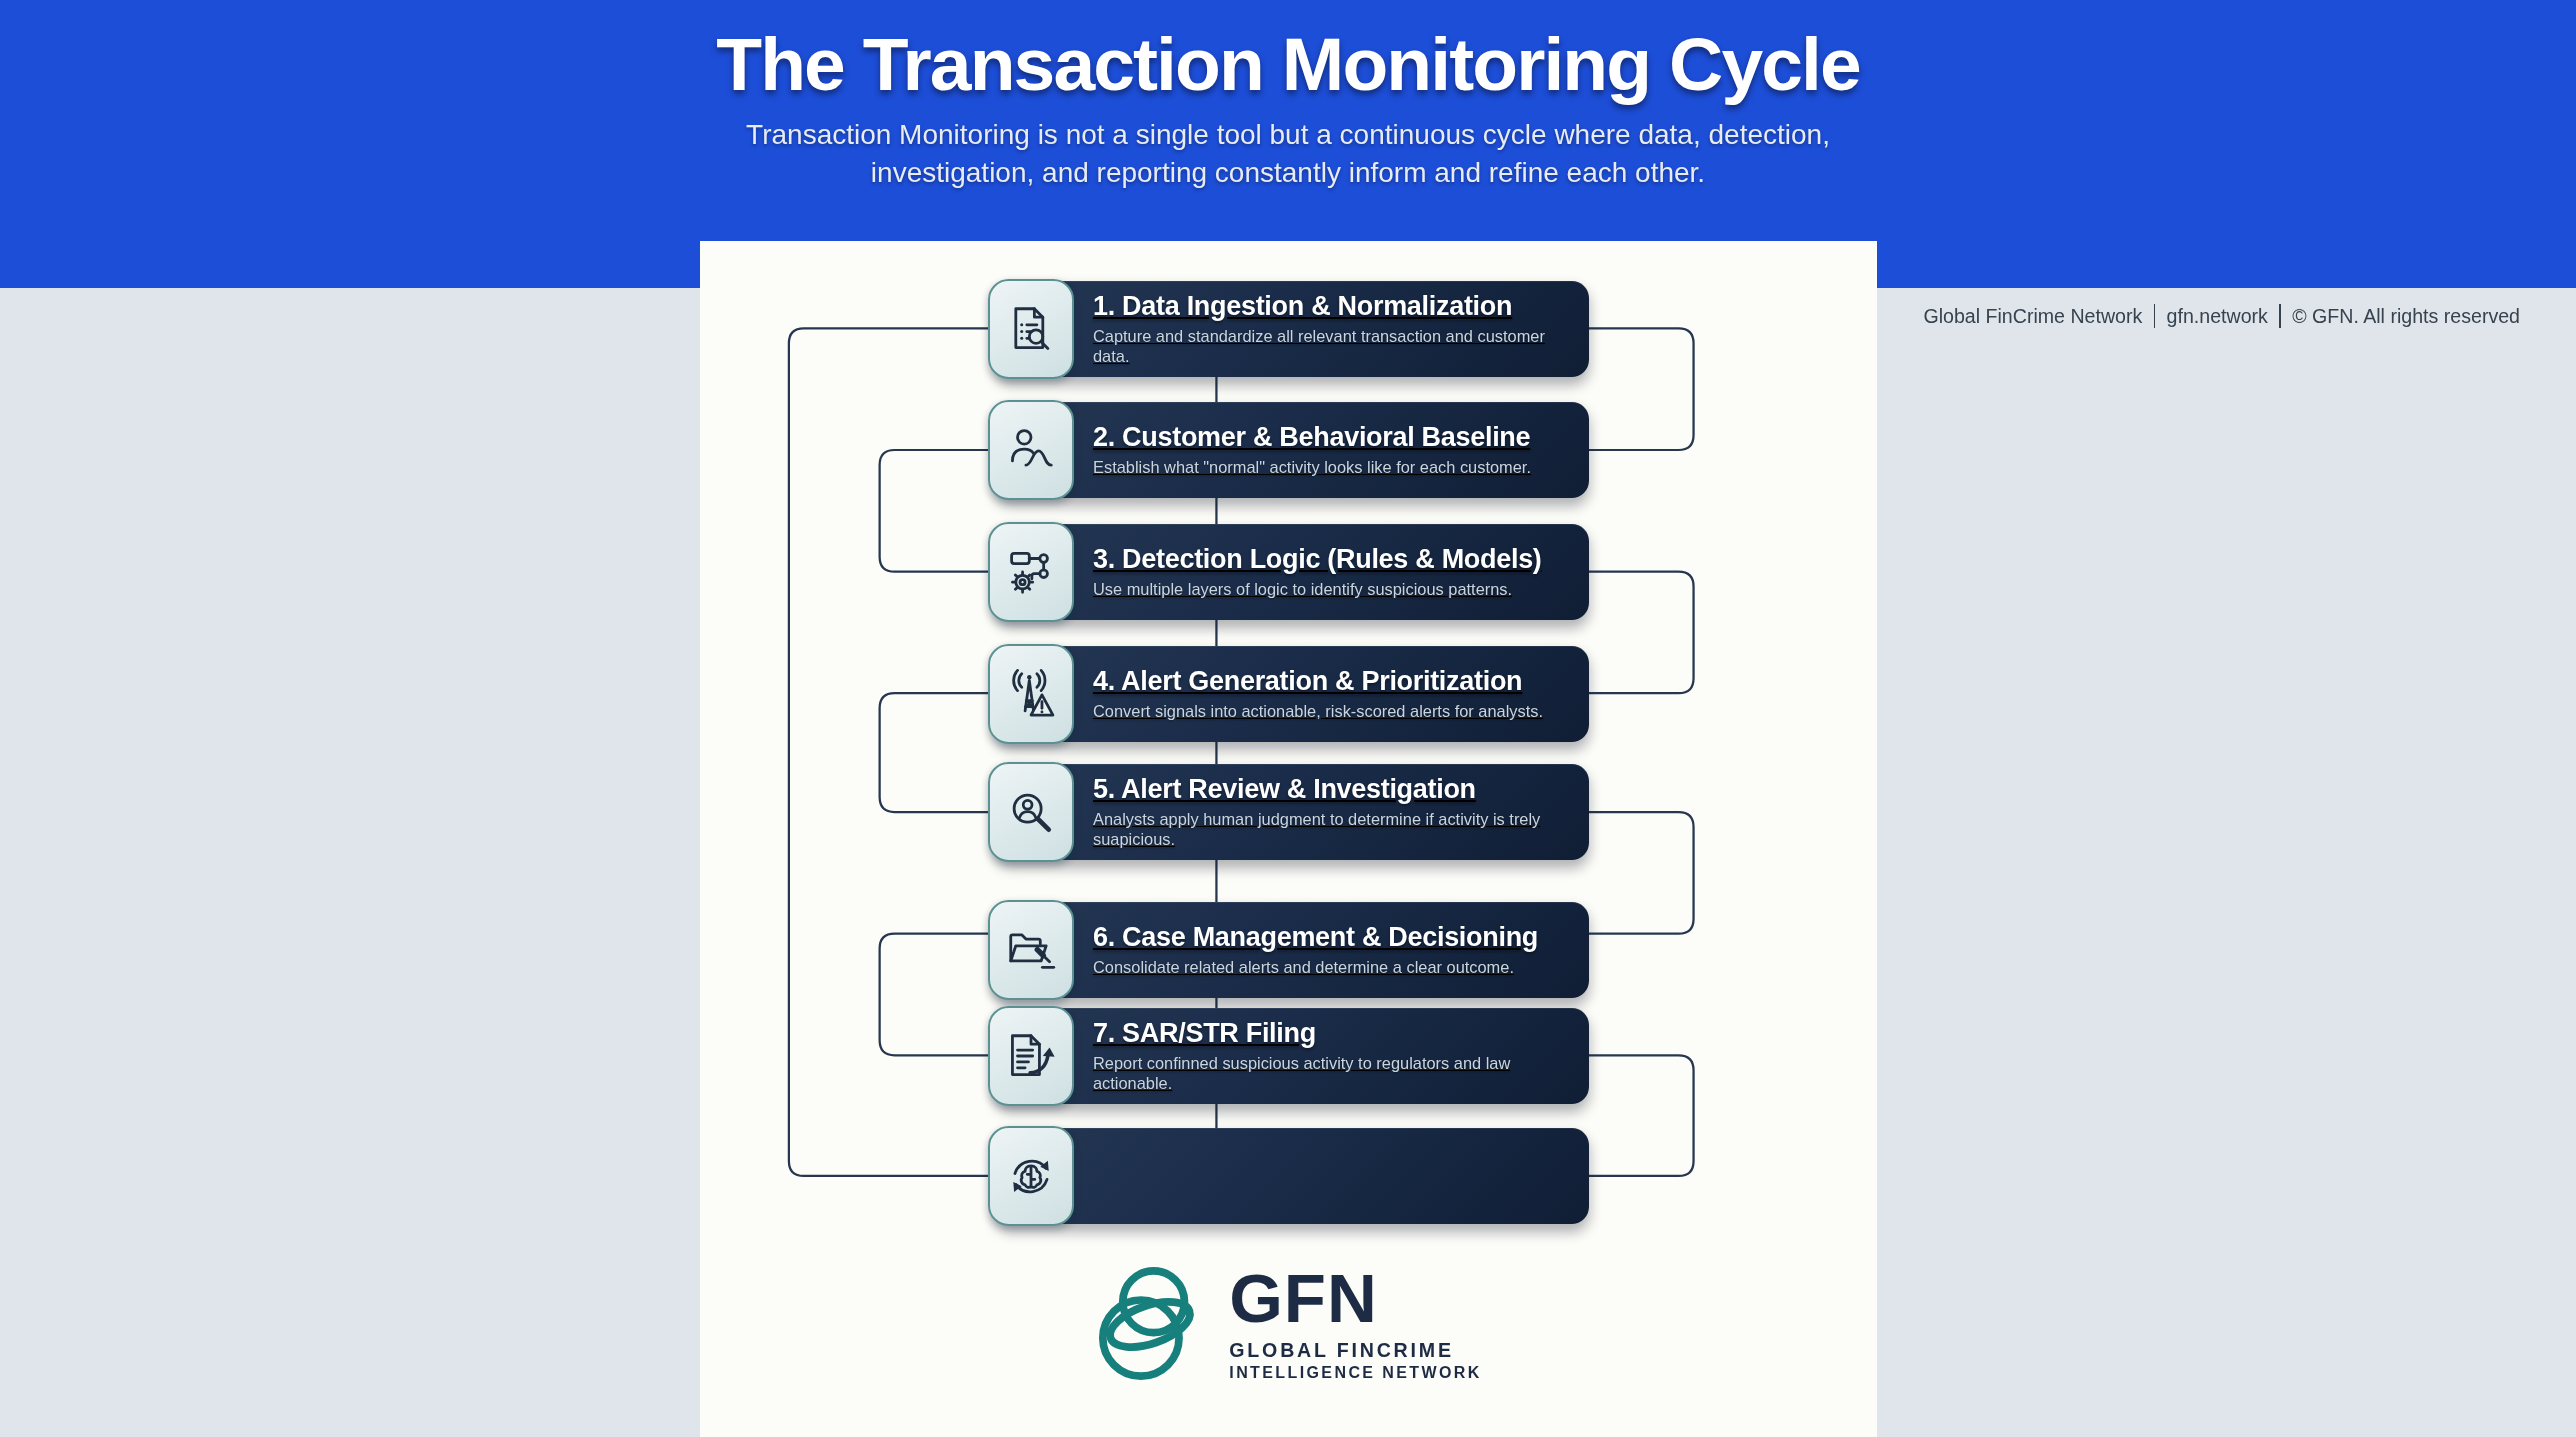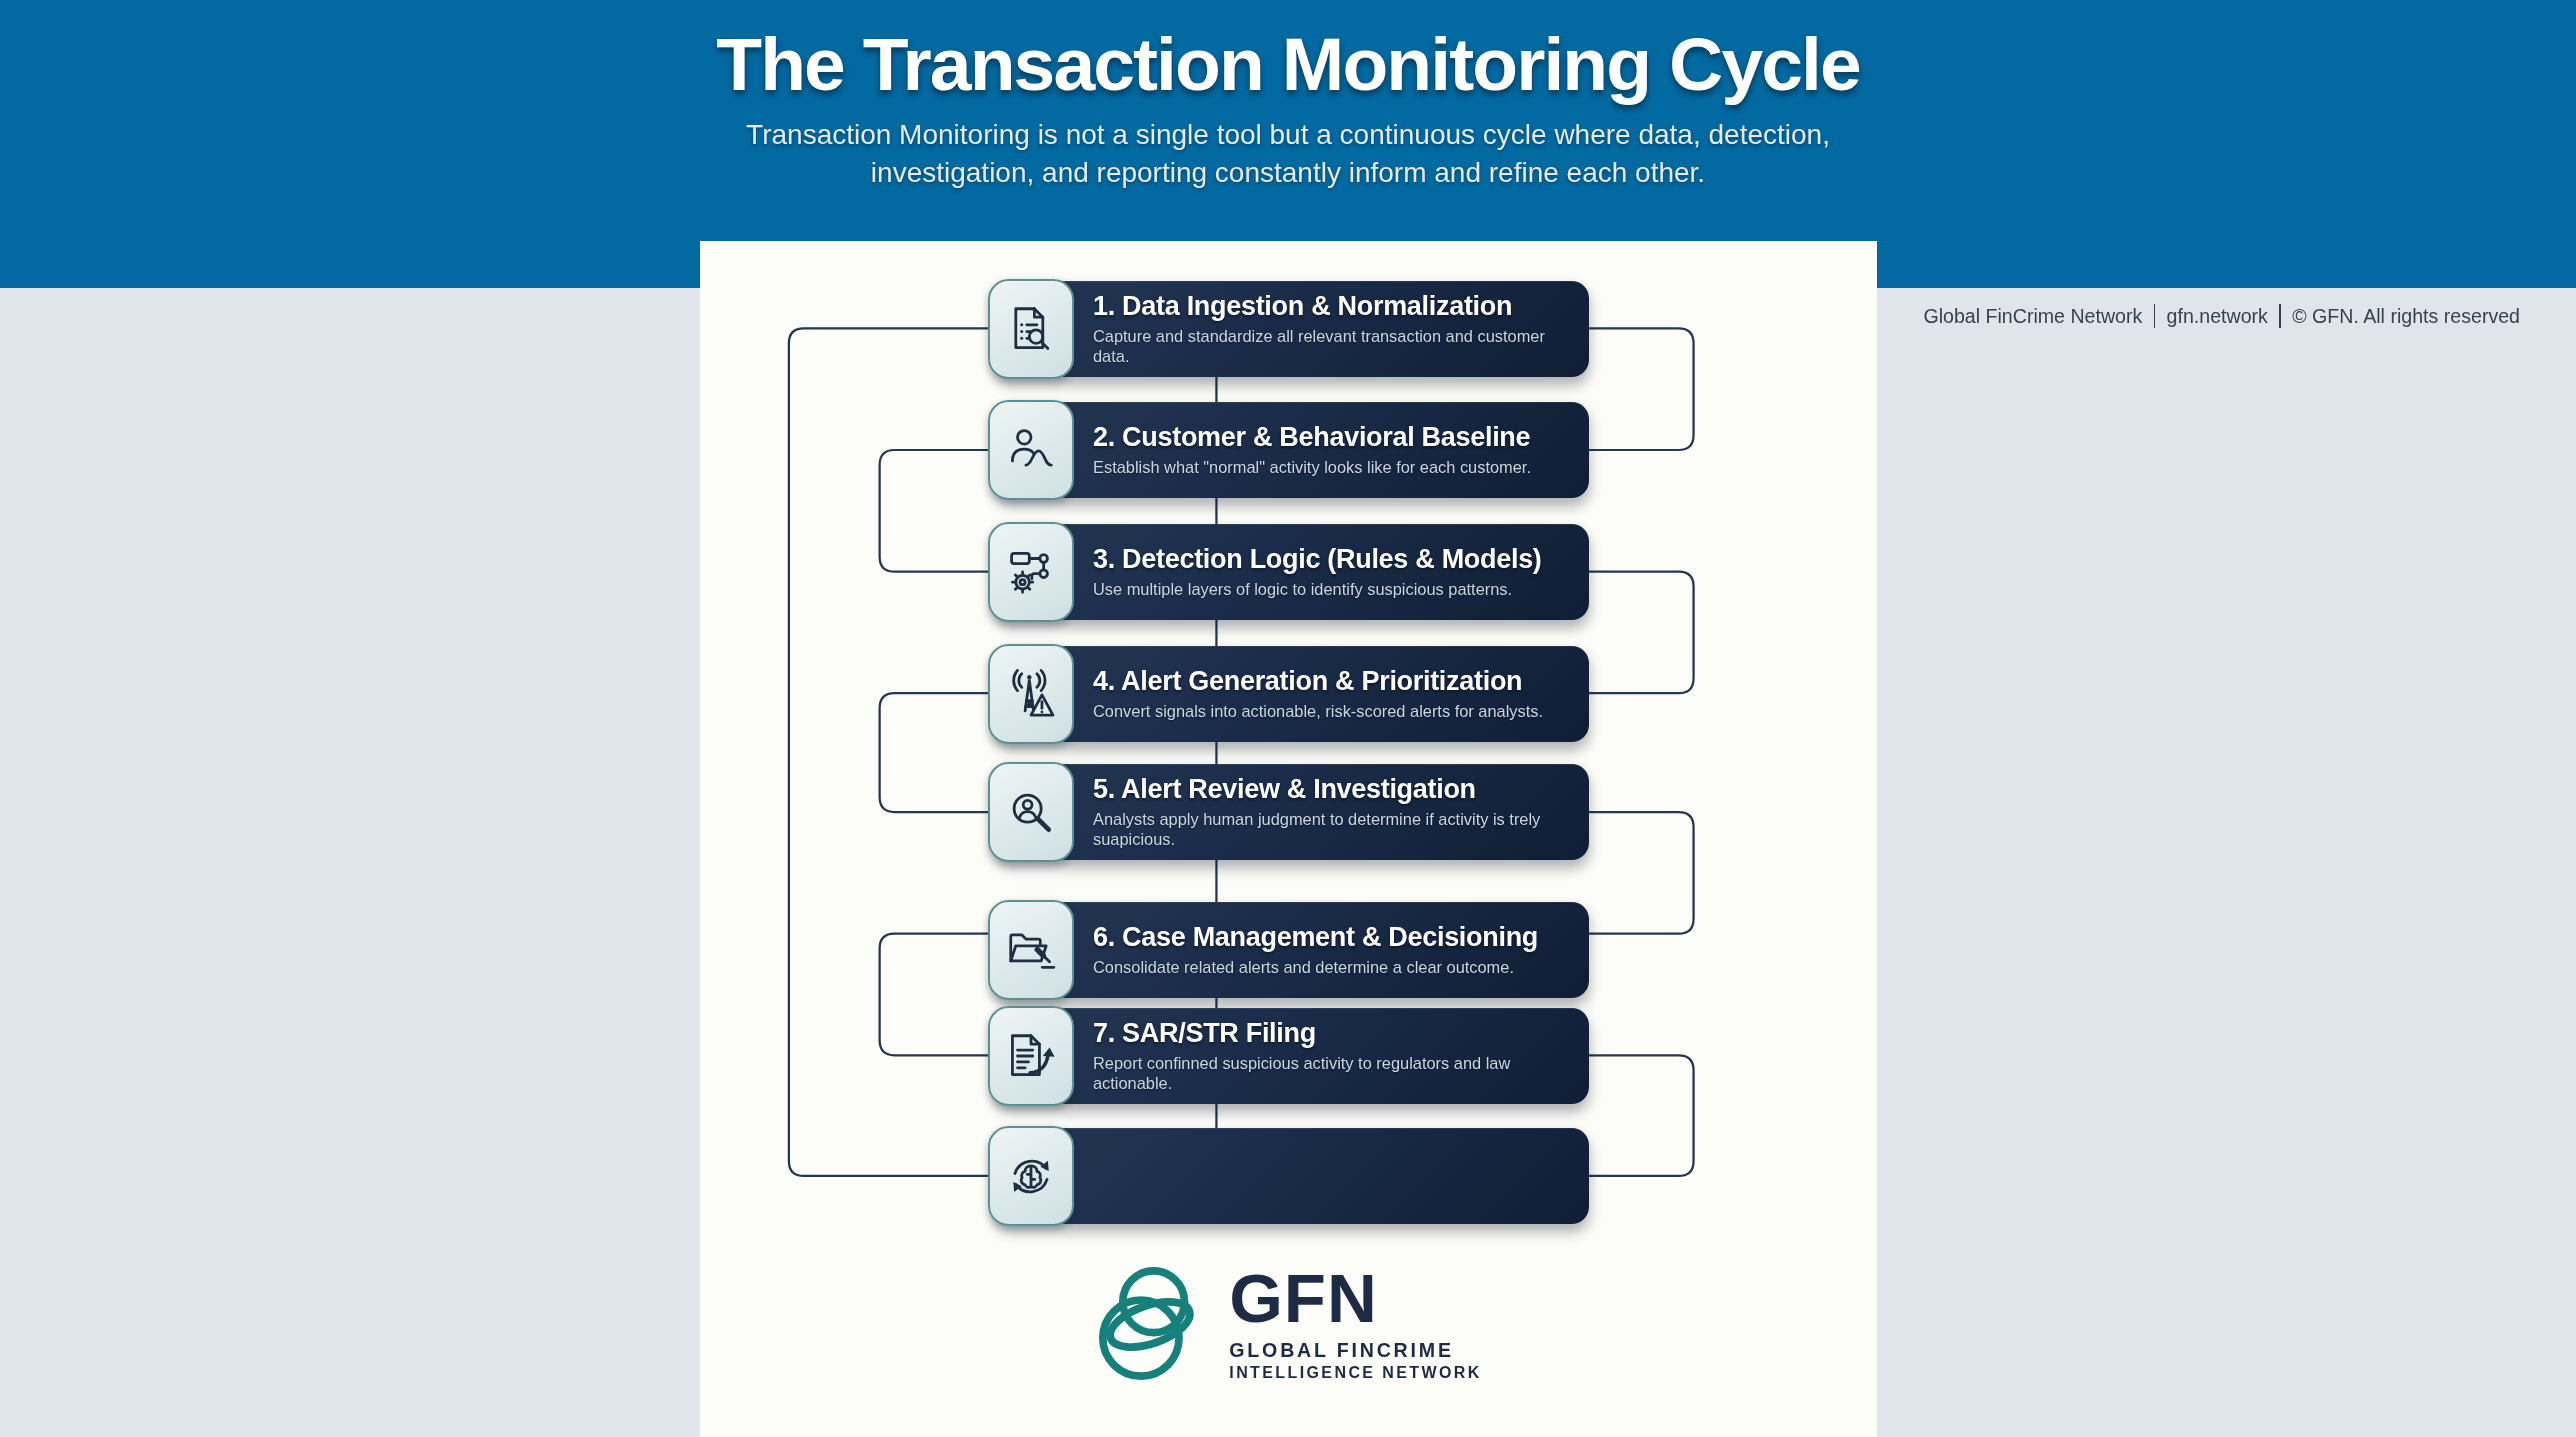--- a/index.html
+++ b/index.html
@@ -7,21 +7,21 @@
     width:2576px;height:1437px;
     font-family:"Liberation Sans","DejaVu Sans",sans-serif;
     background:#dfe5ea;
     position:relative;overflow:hidden;
   }
   #page{position:absolute;inset:0;width:2576px;height:1437px;}
 
   
   .header{
     position:absolute;left:0;top:0;width:2576px;height:288px;
-    background:#0369a1;
+    background:#1d4ed8;
     text-align:center;
   }
   .header h1{
     margin:0;padding-top:20.6px;
     font-size:75px;font-weight:800;letter-spacing:-1.9px;
     color:#ffffff;
     text-shadow:0 3.7px 6.5px rgba(0,0,0,.45);
   }
   .header p{
     margin:9.4px auto 0;
@@ -56,21 +56,21 @@
   }
 
   
   .step{
     position:absolute;left:994px;width:595px;height:96px;
     background:linear-gradient(135deg,#243753 0%,#1a2c49 45%,#101e35 100%);
     border-radius:17px;
     box-shadow:0 7.5px 13px rgba(8,16,32,.32), inset 0 0.9px 0 rgba(255,255,255,.08);
     display:flex;align-items:center;
     box-sizing:border-box;
-    padding-left:99px;padding-right:25px;
+    padding-left:99px;padding-right:25px;text-decoration:underline;
   }
   .tile{
     position:absolute;left:-6.5px;top:-1.9px;width:86px;height:100px;
     background:linear-gradient(150deg,#eef4f5 0%,#dce9eb 55%,#cfe0e2 100%);
     border:2.8px solid #5c9193;border-radius:20.6px;
     box-sizing:border-box;
     display:flex;align-items:center;justify-content:center;
     box-shadow:0 3.7px 7.5px rgba(20,40,60,.25);
   }
   .tile svg{width:54px;height:54px;}

